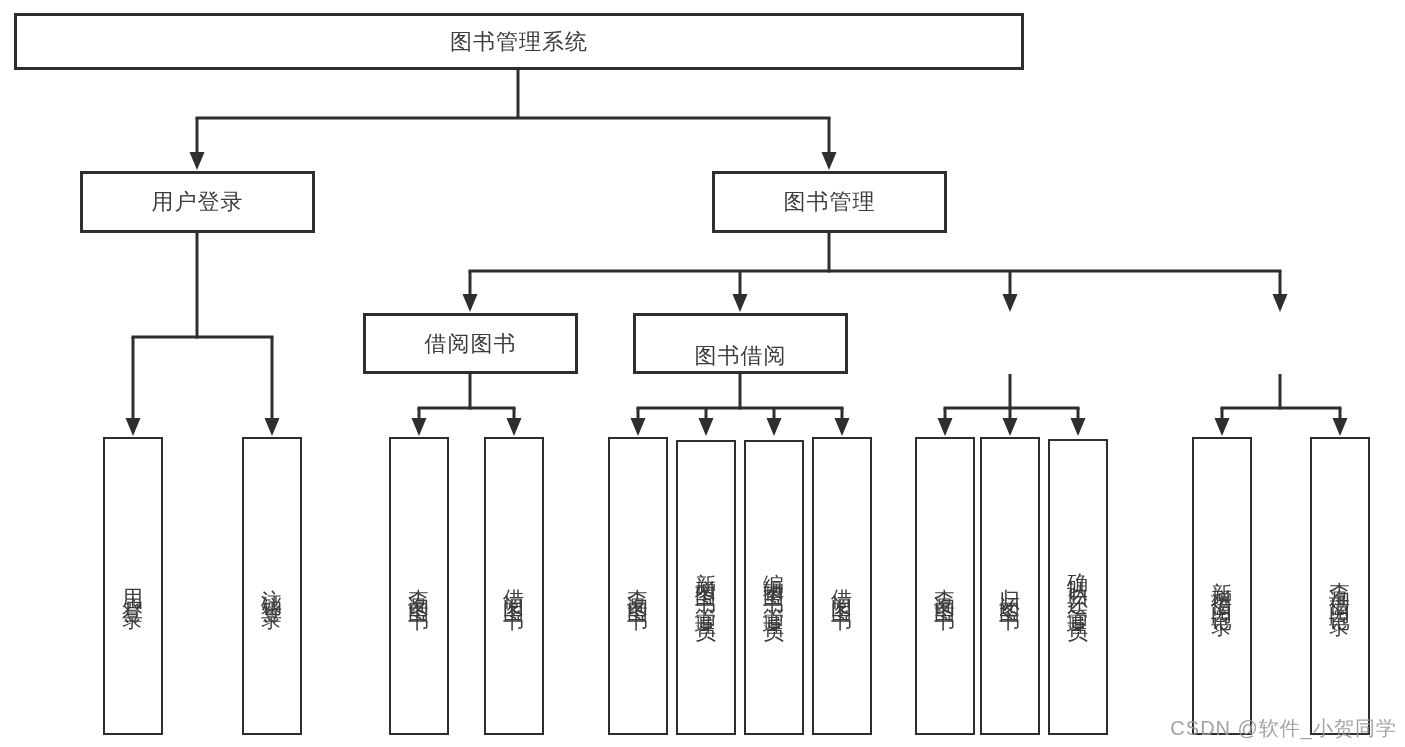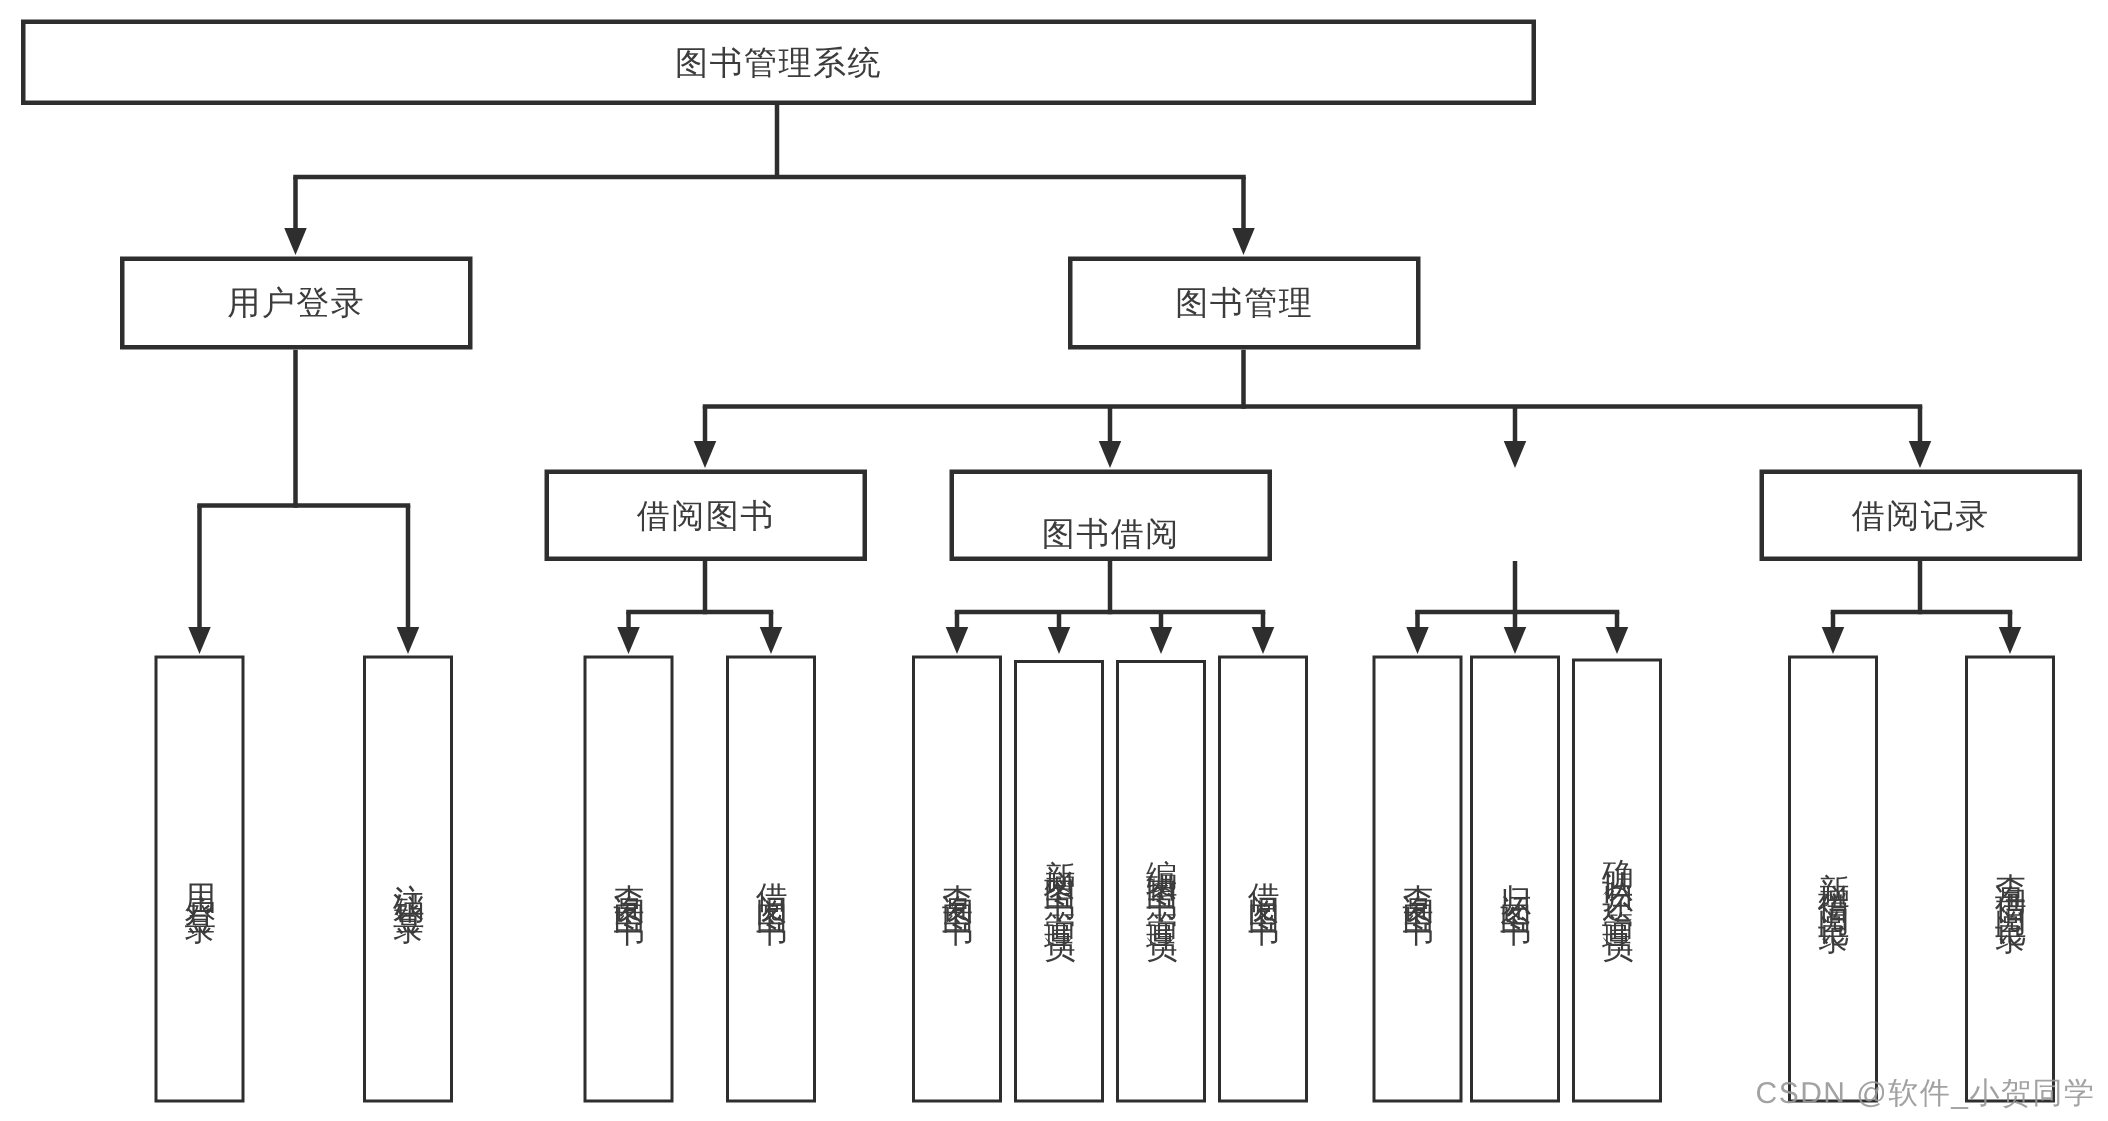--- a/index.html
+++ b/index.html
@@ -131,23 +131,20 @@
   <div class="box h" style="left:712px;top:171px;width:235px;height:62px;">
     <span>图书管理</span>
   </div>
 
   <div class="box h" style="left:363px;top:313px;width:215px;height:61px;">
     <span>借阅图书</span>
   </div>
   <div class="box h" style="left:633px;top:313px;width:215px;height:61px;align-items:flex-end;">
     <span>图书借阅</span>
   </div>
-  <div class="box h" style="left:1173px;top:313px;width:215px;height:61px;">
-    <span>借阅记录</span>
-  </div>
 
   <div class="box v" style="left:103px;top:437px;width:60px;height:298px;">
     <span class="vtext">用户登录</span>
   </div>
   <div class="box v" style="left:242px;top:437px;width:60px;height:298px;">
     <span class="vtext">注销登录</span>
   </div>
 
   <div class="box v" style="left:389px;top:437px;width:60px;height:298px;">
     <span class="vtext">查询图书</span>

